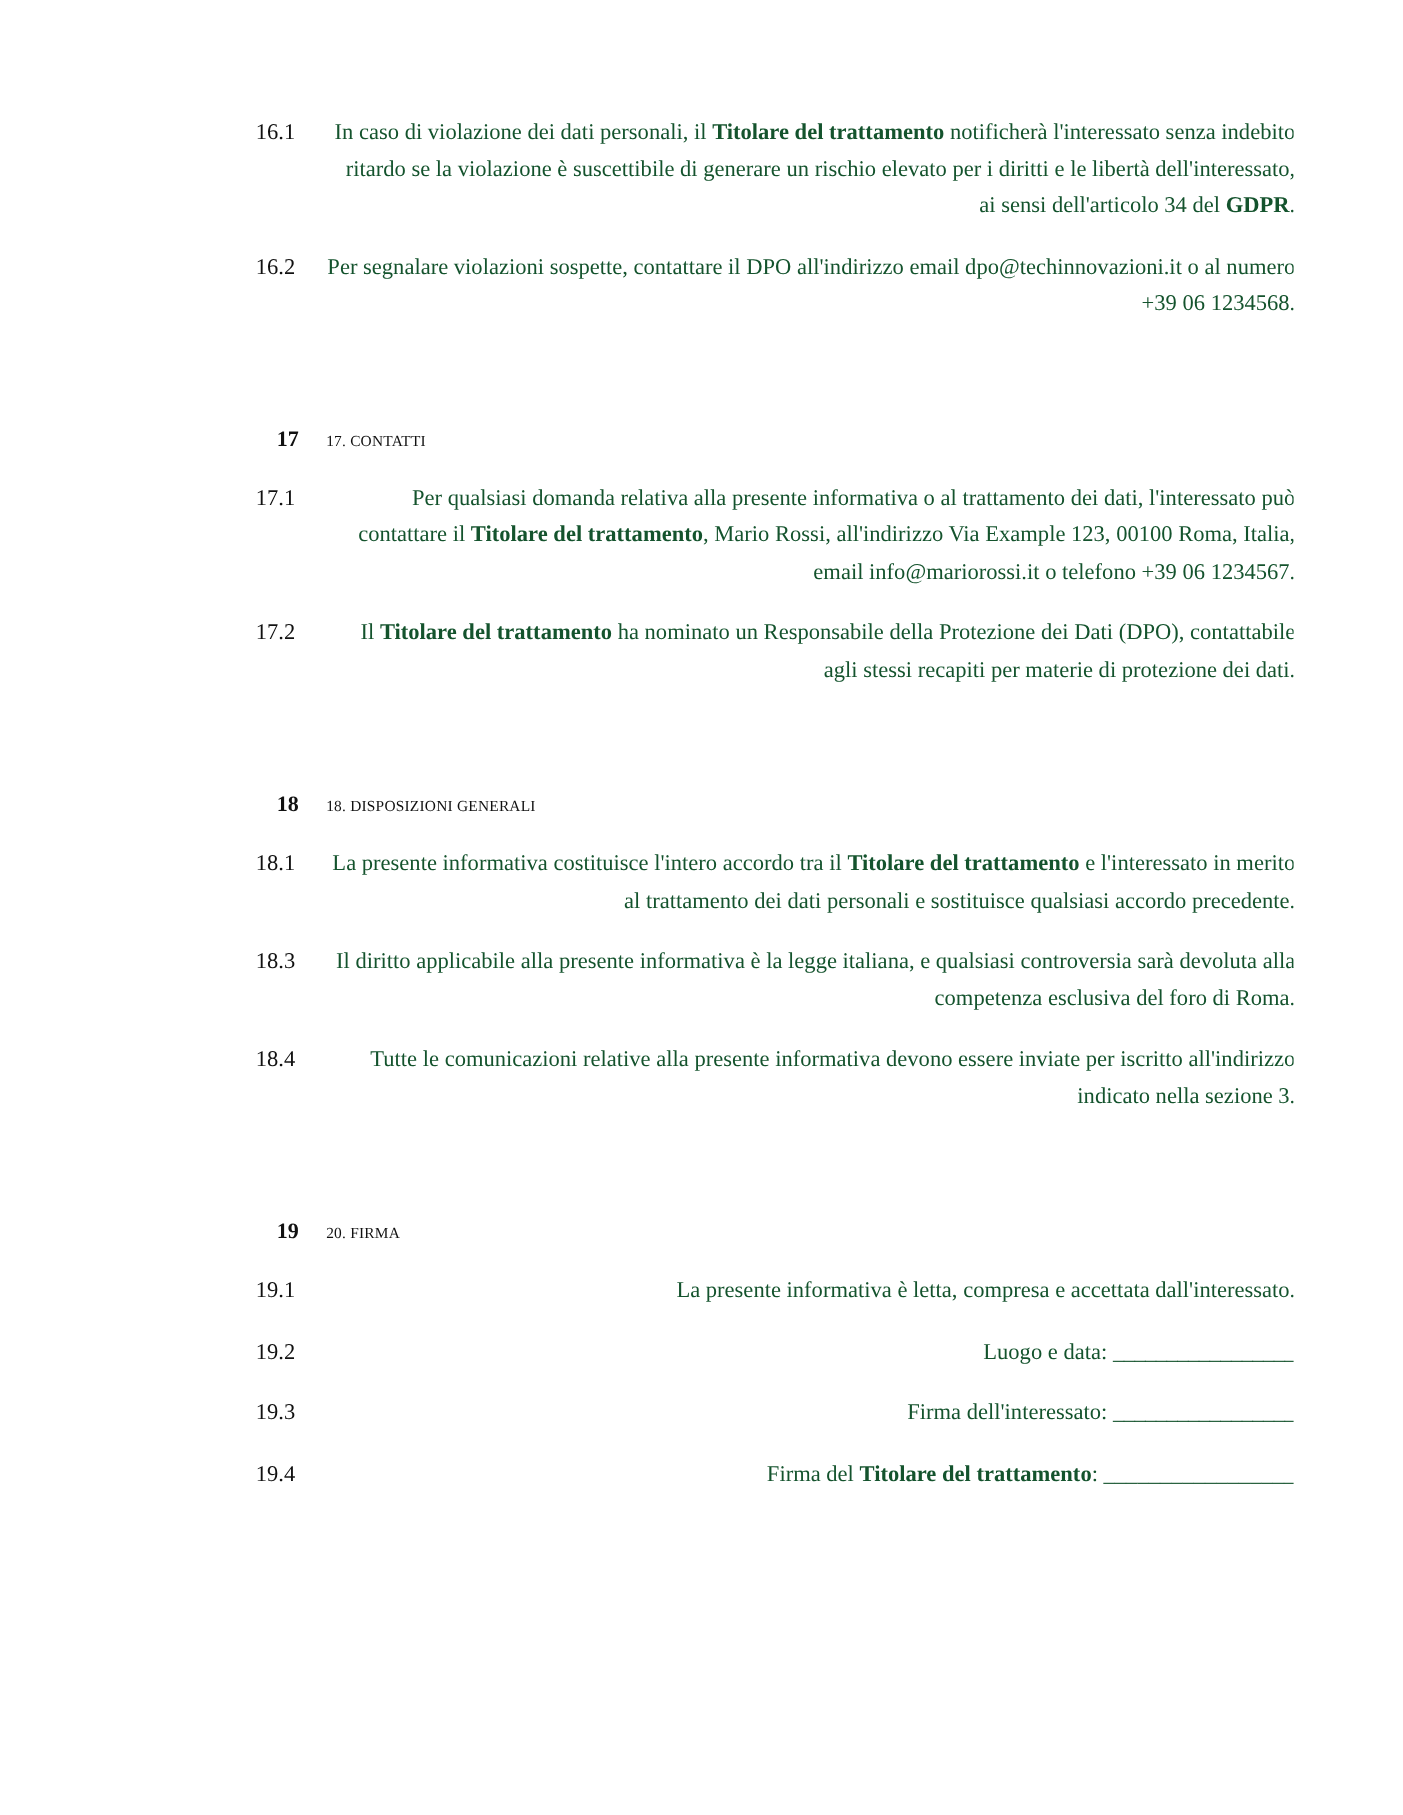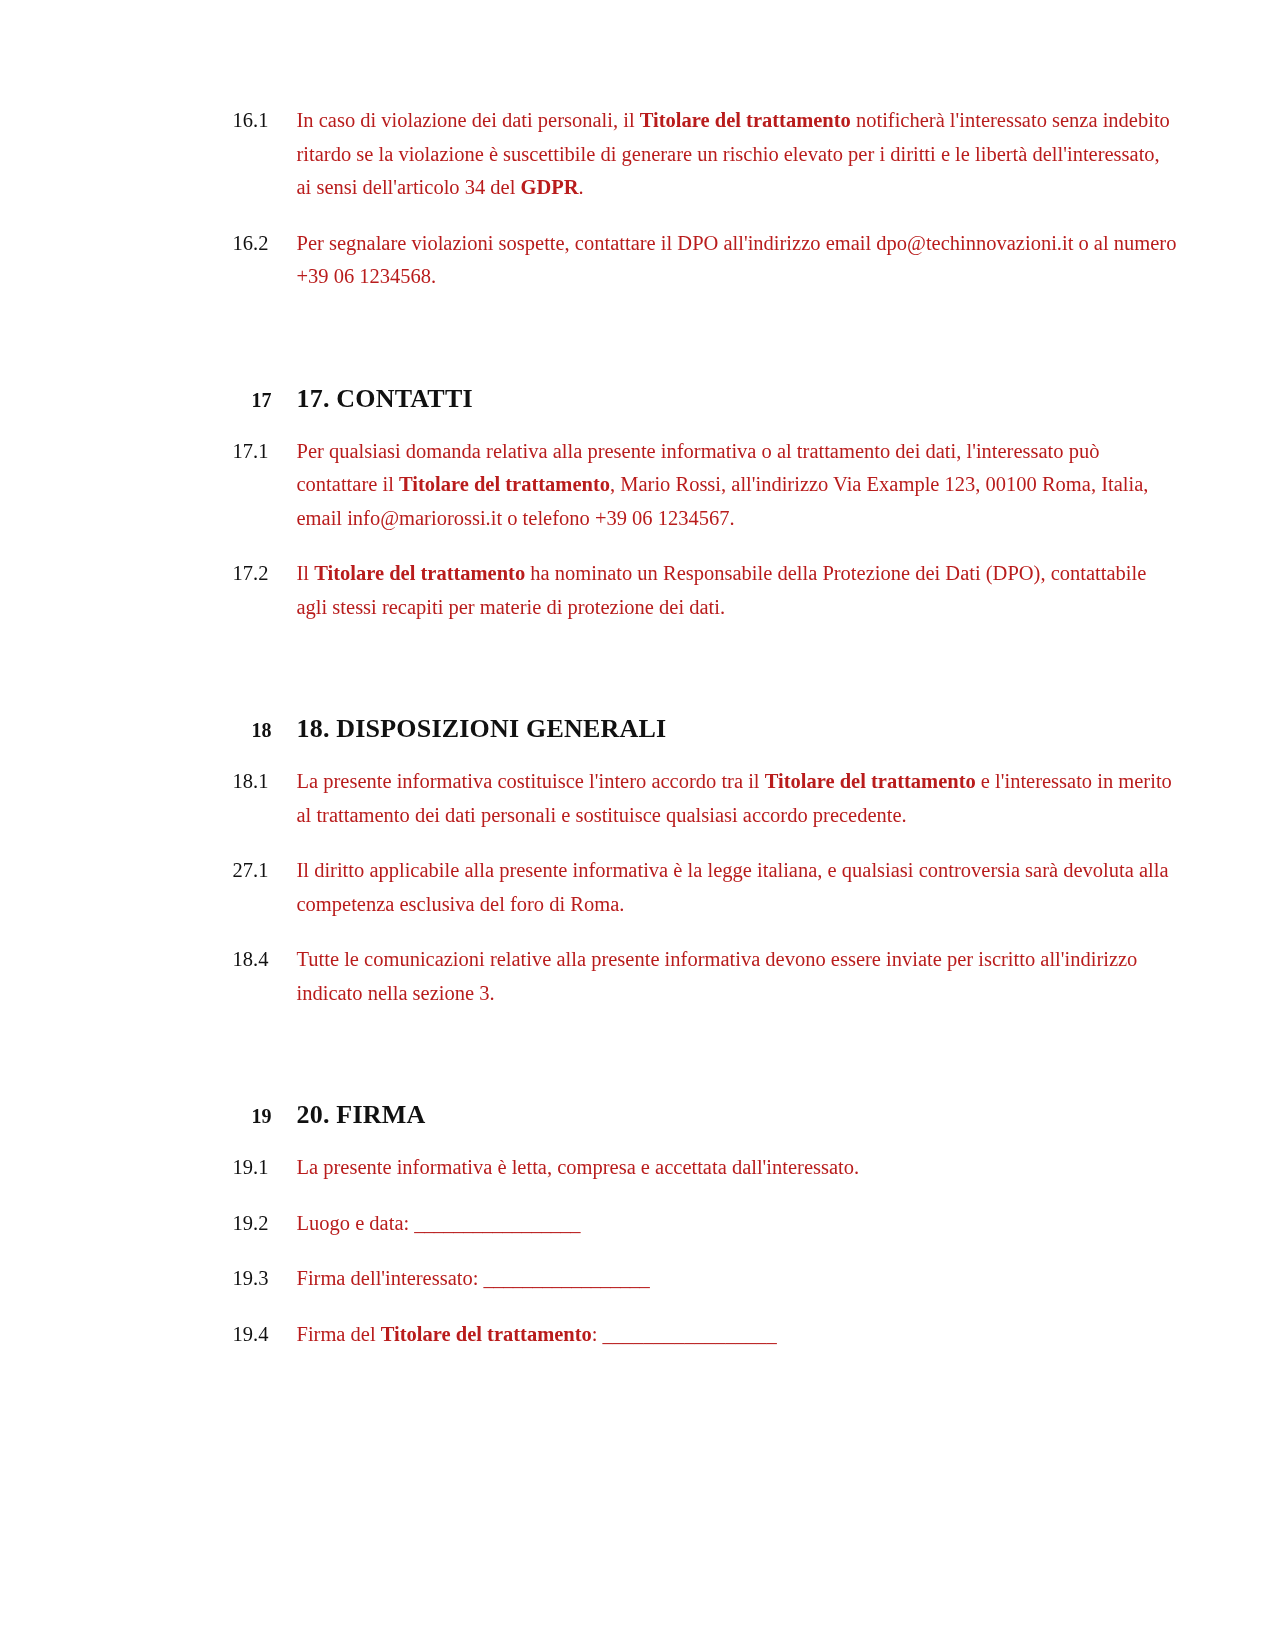--- a/index.html
+++ b/index.html
@@ -35,22 +35,22 @@
     flex: 0 0 64px;
     font-size: 20.5px;
     line-height: 33.5px;
     color: #111111;
     white-space: nowrap;
   }
   .para-text {
     flex: 1 1 auto;
     font-size: 20.5px;
     line-height: 33.5px;
-    color: #b91c1c;
-    text-align: left;
+    color: #14532d;
+    text-align: right;
   }
   .para-text b { font-weight: 700; }
 
   
   .heading {
     display: flex;
     align-items: baseline;
     margin: 0 0 20px 0;
     padding-top: 38px;
   }
@@ -58,22 +58,22 @@
     flex: 0 0 64px;
     font-size: 20px;
     font-weight: 700;
     line-height: 30px;
     padding-left: 19px;
     box-sizing: border-box;
     white-space: nowrap;
   }
   .heading-title {
     flex: 1 1 auto;
-    font-size: 26px;
-    font-weight: 700;
+    font-size: 14px;
+    font-weight: 400;
     line-height: 30px;
     letter-spacing: 0.2px;
   }
 
   .sec-gap { height: 30px; }
 
   .blank-line {
     display: inline-block;
     letter-spacing: -0.5px;
   }
@@ -108,21 +108,21 @@
       <div class="sec-gap"></div>
       <div class="heading">
         <div class="heading-num">18</div>
         <div class="heading-title">18. DISPOSIZIONI GENERALI</div>
       </div>
       <div class="para">
         <div class="para-num">18.1</div>
         <div class="para-text"><span>La presente informativa costituisce l'intero accordo tra il </span><b>Titolare del trattamento</b><span> e l'interessato in merito al trattamento dei dati personali e sostituisce qualsiasi accordo precedente.</span></div>
       </div>
       <div class="para">
-        <div class="para-num">27.1</div>
+        <div class="para-num">18.3</div>
         <div class="para-text"><span>Il diritto applicabile alla presente informativa è la legge italiana, e qualsiasi controversia sarà devoluta alla competenza esclusiva del foro di Roma.</span></div>
       </div>
       <div class="para">
         <div class="para-num">18.4</div>
         <div class="para-text"><span>Tutte le comunicazioni relative alla presente informativa devono essere inviate per iscritto all'indirizzo indicato nella sezione 3.</span></div>
       </div>
       <div class="sec-gap"></div>
       <div class="heading">
         <div class="heading-num">19</div>
         <div class="heading-title">20. FIRMA</div>

